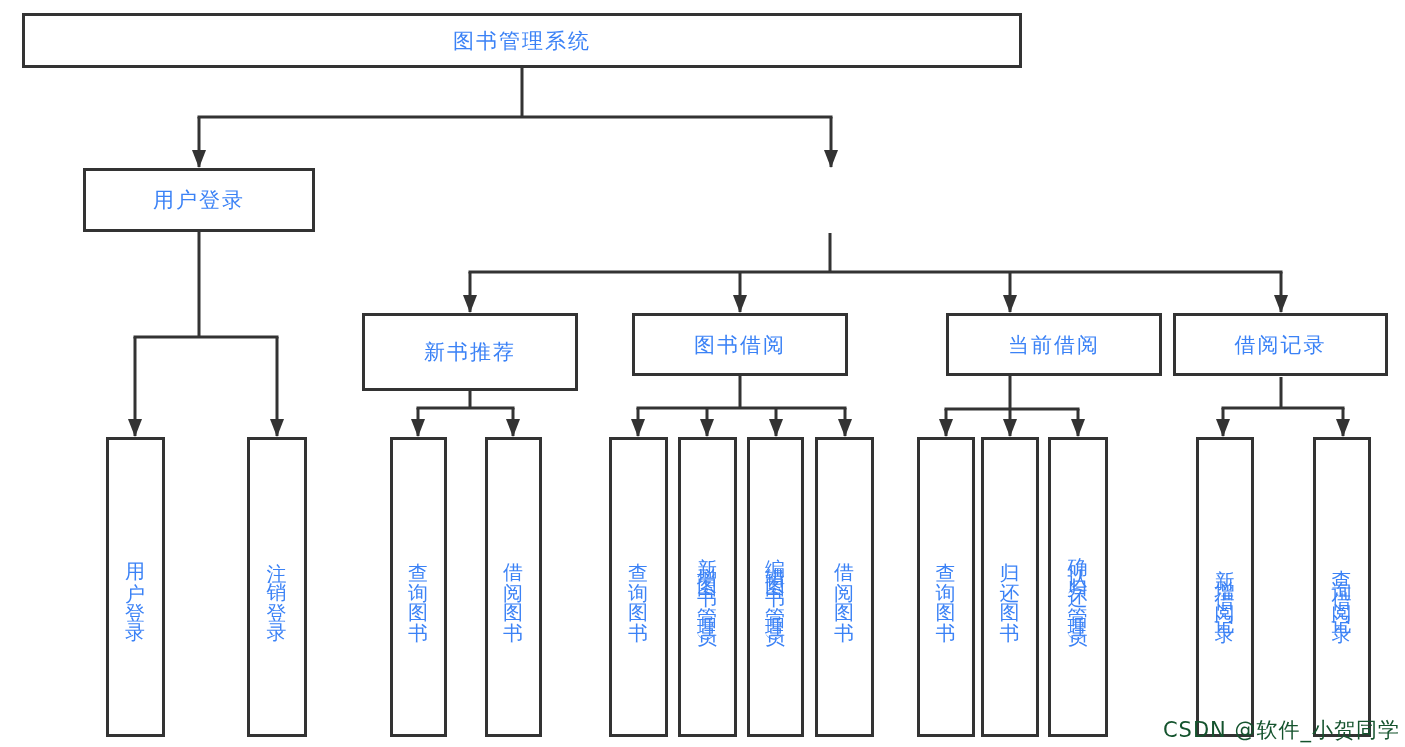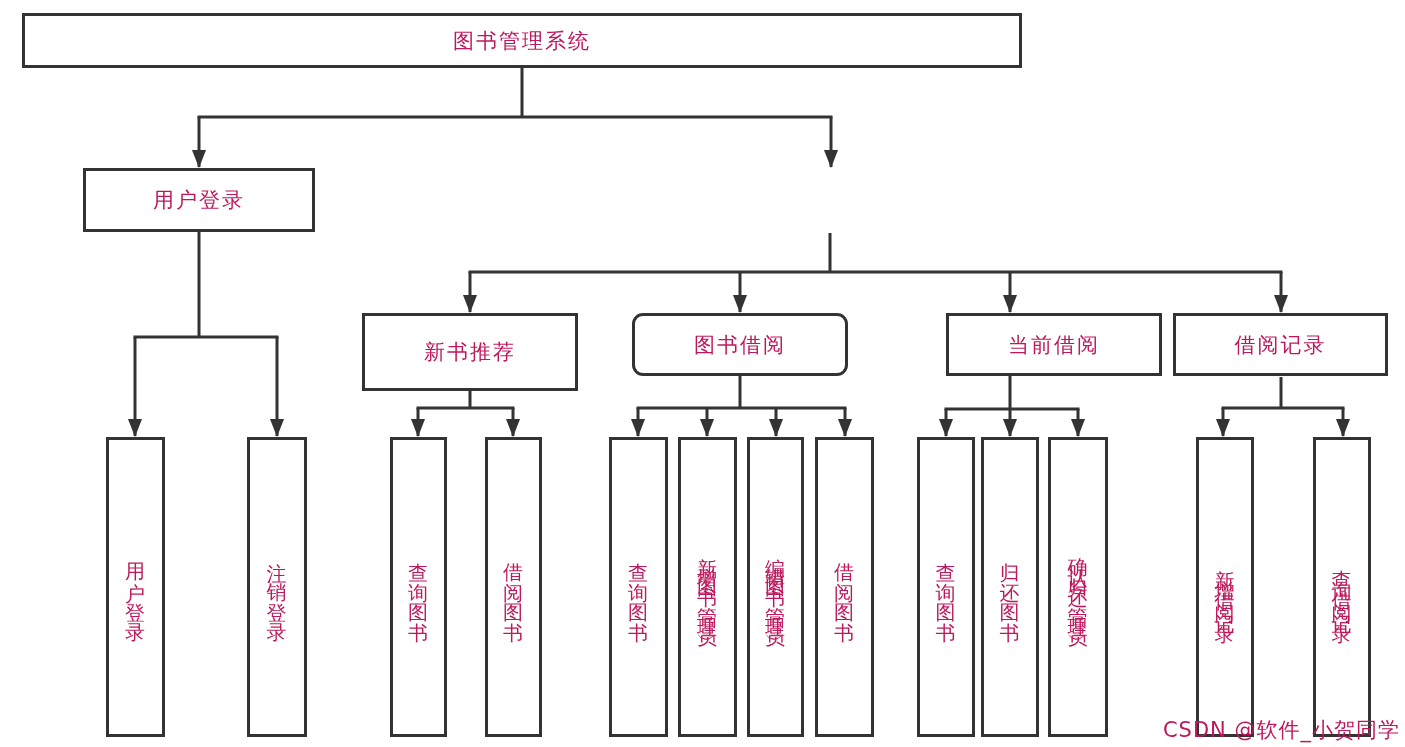--- a/index.html
+++ b/index.html
@@ -13,21 +13,21 @@
   }
   svg.wires { position: absolute; left: 0; top: 0; pointer-events: none; }
   .box {
     position: absolute;
     box-sizing: border-box;
     border: 3px solid #333333;
     background: #ffffff;
     display: flex;
     align-items: center;
     justify-content: center;
-    color: #be185d;
+    color: #3b82f6;
   }
   .hbox .label {
     font-size: 21px;
     letter-spacing: 2px;
     white-space: nowrap;
   }
   .leaf { top: 437px; height: 300px; }
   .leaf .label {
     writing-mode: vertical-rl;
     text-orientation: mixed;
@@ -35,21 +35,21 @@
     line-height: 1;
   }
   .ls4 .label { letter-spacing: 20px; }
   .ls6 .label { letter-spacing: 11px; }
   .ls9 .label { letter-spacing: 10px; }
   .watermark {
     position: absolute;
     right: 5px;
     bottom: 3px;
     font-size: 21px;
-    color: #be185d;
+    color: #14532d;
     letter-spacing: 1px;
     white-space: nowrap;
   }
 </style>
 </head>
 <body>
 
 <div class="canvas">
 
   <svg class="wires" width="1405" height="747">
@@ -92,21 +92,21 @@
     <span class="label">图书管理系统</span>
   </div>
 
   <div class="box hbox" style="left:83px; top:168px; width:232px; height:64px;">
     <span class="label">用户登录</span>
   </div>
 
   <div class="box hbox" style="left:362px; top:313px; width:216px; height:78px;">
     <span class="label">新书推荐</span>
   </div>
-  <div class="box hbox" style="left:632px; top:313px; width:216px; height:63px;border-radius:11px;">
+  <div class="box hbox" style="left:632px; top:313px; width:216px; height:63px;">
     <span class="label">图书借阅</span>
   </div>
   <div class="box hbox" style="left:930px; top:313px; width:216px; height:63px;margin-left:16px;">
     <span class="label">当前借阅</span>
   </div>
   <div class="box hbox" style="left:1173px; top:313px; width:215px; height:63px;">
     <span class="label">借阅记录</span>
   </div>
 
   <div class="box leaf ls4" style="left:106px; width:59px;">

